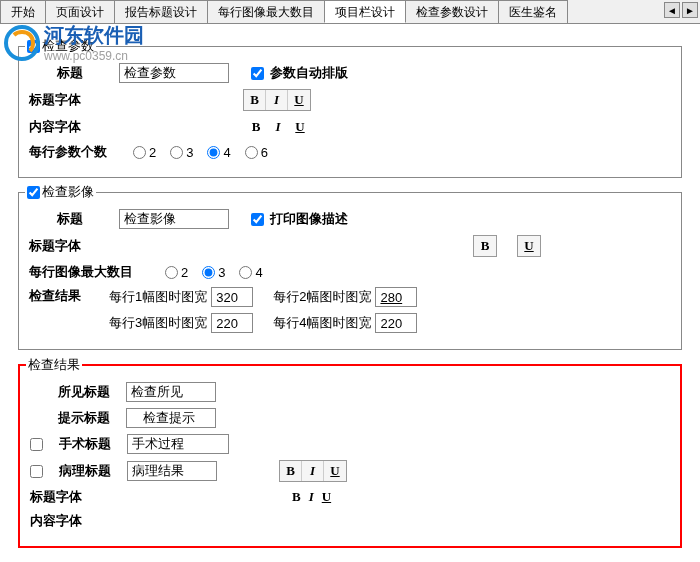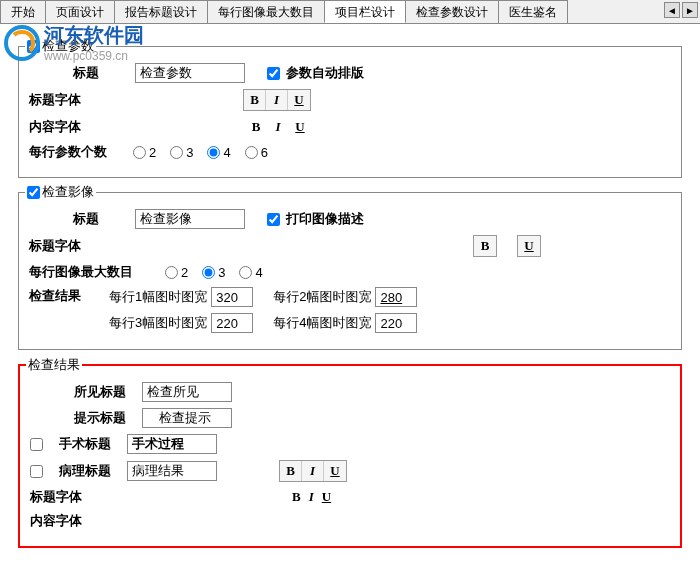--- a/index.html
+++ b/index.html
@@ -176,21 +176,21 @@
     .img-width-row {
       display: flex;
       gap: 20px;
       margin: 6px 0;
     }
     .img-width-item {
       display: inline-flex;
       align-items: center;
       gap: 4px;
     }
-    .indent32 { margin-left: 44px; }
+    .indent32 { margin-left: 28px; }
   </style>
 </head>
 <body>
 
 <div class="tabs">
   <div class="tab">开始</div>
   <div class="tab">页面设计</div>
   <div class="tab">报告标题设计</div>
   <div class="tab">每行图像最大数目</div>
   <div class="tab active">项目栏设计</div>
@@ -339,21 +339,21 @@
       <span class="label" style="min-width:62px">所见标题</span>
       <input type="text" style="width: 90px;" value="检查所见">
     </div>
     <div class="row indent32">
       <span class="label" style="min-width:62px">提示标题</span>
       <input type="text" style="width: 90px; padding-left: 16px;" value="检查提示">
     </div>
     <div class="row">
       <input type="checkbox" style="">
       <span class="label" style="min-width:62px;margin-left:10px">手术标题</span>
-      <input type="text" style="width: 90px; font-weight: bold;" value="手术过程">
+      <input type="text" style="width: 102px;" value="手术过程">
     </div>
     <div class="row">
       <input type="checkbox" style="">
       <span class="label" style="min-width:62px;margin-left:10px">病理标题</span>
       <input type="text" style="width: 90px;" value="病理结果">
       <span style="width:50px"></span>
       <span class="biu-group">
         <button class="biu-btn bold">B</button>
         <button class="biu-btn italic">I</button>
         <button class="biu-btn underline">U</button>

